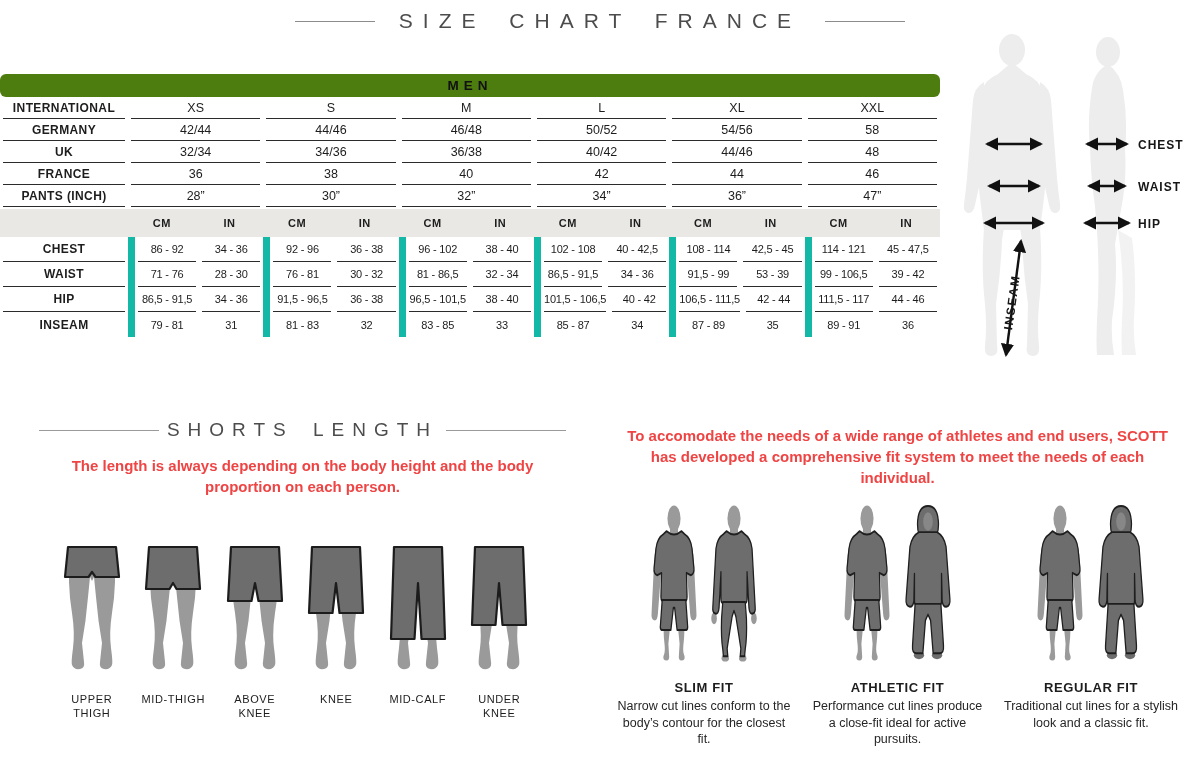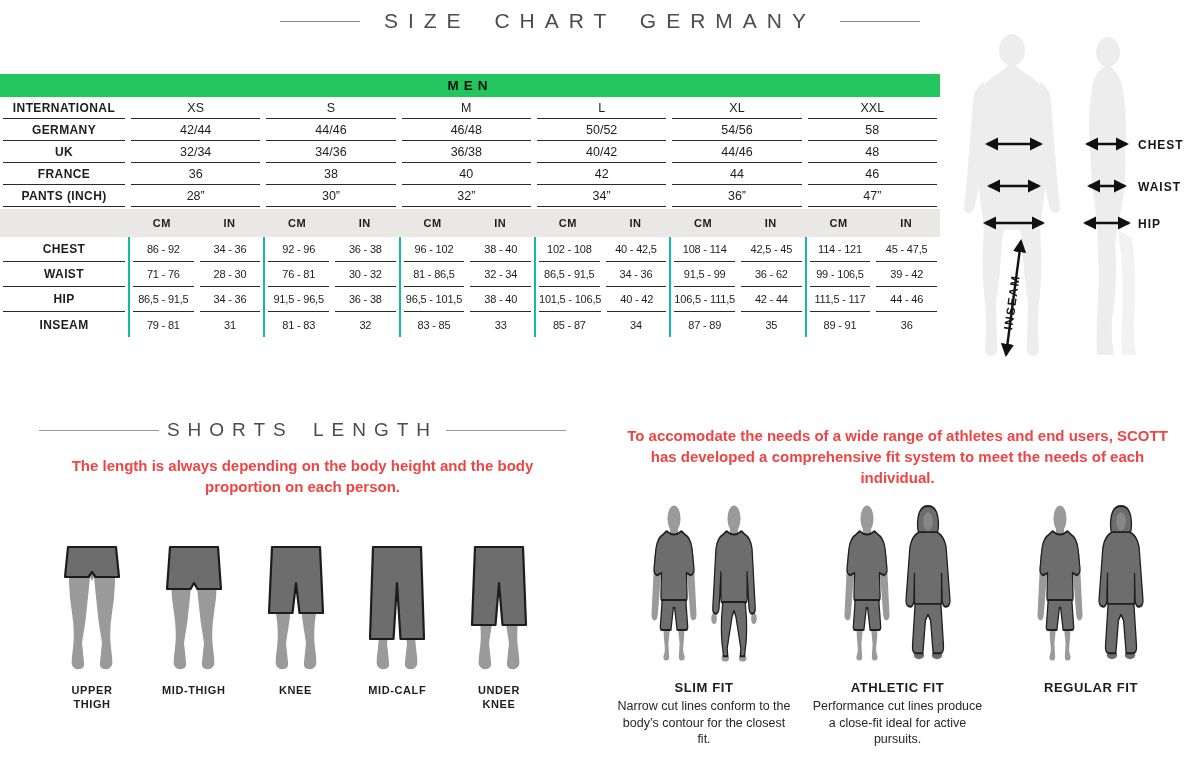--- a/index.html
+++ b/index.html
@@ -9,66 +9,66 @@
     -webkit-font-smoothing:antialiased;
   }
   
   .page-header{position:absolute;top:4px;left:0;right:0;height:34px;
     display:flex;align-items:center;justify-content:center;gap:24px;}
   .hdash{width:80px;height:1px;background:#8c8c8c;}
   .page-title{font-size:21px;font-weight:400;color:#4c4c4c;letter-spacing:10px;word-spacing:8px;white-space:nowrap;}
 
   
   .size-table{position:absolute;left:0;top:74px;width:940px;}
-  .men-band{height:23px;background:#22c55e;display:flex;align-items:center;justify-content:center;
-    font-size:13.5px;font-weight:bold;letter-spacing:5px;color:#111;}
+  .men-band{height:23px;background:#4d7c0f;display:flex;align-items:center;justify-content:center;
+    font-size:13.5px;font-weight:bold;letter-spacing:5px;color:#111;border-radius:6px;}
   .trow{display:grid;grid-template-columns:128px repeat(6,1fr);}
   .cell{text-align:center;display:flex;align-items:center;justify-content:center;white-space:nowrap;}
   .size-rows .trow{height:22px;}
   .size-rows .cell{border-bottom:1px solid #2b2b2b;margin:0 3px;}
   .label-cell{font-weight:bold;font-size:12px;letter-spacing:.4px;}
   .value-cell{font-size:12.5px;}
   .unit-band{margin-top:2px;height:28px;background:#e9e8e5;display:grid;grid-template-columns:128px repeat(12,1fr);}
   .ucell{display:flex;align-items:center;justify-content:center;font-weight:bold;font-size:11px;letter-spacing:.5px;}
   .measure-rows .trow{height:25px;}
-  .mgroup{display:grid;grid-template-columns:1fr 1fr;border-left:2px solid #14b8a6;}
+  .mgroup{display:grid;grid-template-columns:1fr 1fr;border-left:7px solid #14b8a6;}
   .measure-rows .cell{border-bottom:1px solid #2b2b2b;margin:0 3px;}
   .measure-rows .trow.last .cell{border-bottom:none;}
   .mcell{font-size:11px;letter-spacing:-0.2px;}
 
   
   .diagram{position:absolute;left:950px;top:28px;width:250px;height:338px;}
   .diagram text{font-family:"Liberation Sans",sans-serif;font-weight:bold;fill:#161616;}
 
   
   .section-header{display:flex;align-items:center;justify-content:center;gap:8px;height:30px;}
   .sdash{width:120px;height:1px;background:#9a9a9a;}
   .section-title{font-size:19px;font-weight:400;color:#4c4c4c;letter-spacing:8px;word-spacing:6px;white-space:nowrap;}
   .section-desc{font-size:15px;font-weight:bold;color:#ef4444;text-align:center;line-height:1.4;margin:10px auto 0;}
 
   .shorts-section{position:absolute;left:15px;top:415px;width:575px;}
   .shorts-section .section-desc{width:480px;}
   .shorts-figures{margin-top:24px;display:flex;justify-content:space-between;padding:0 50px 0 36px;}
   .shorts-item{width:82px;display:flex;flex-direction:column;align-items:center;}
-  .shorts-label{margin-top:12px;font-size:11px;font-weight:bold;letter-spacing:.6px;text-align:center;line-height:1.3;width:72px;}
+  .shorts-label{margin-top:21px;font-size:11px;font-weight:normal;letter-spacing:.6px;text-align:center;line-height:1.3;width:72px;}
 
   .fit-section{position:absolute;left:605px;top:415px;width:585px;}
   .fit-section .section-desc{width:560px;}
   .fit-figures{margin-top:16px;display:flex;justify-content:space-between;padding:0 6px;}
   .fit-item{width:186px;display:flex;flex-direction:column;align-items:center;}
   .fit-pair{display:flex;gap:4px;height:162px;}
   .fit-name{margin-top:14px;font-size:13px;font-weight:bold;letter-spacing:.6px;}
   .fit-desc{margin-top:3px;font-size:12.5px;color:#262626;text-align:center;line-height:1.32;width:178px;}
 </style>
 </head>
 <body>
 
 <div class="page-header">
   <div class="hdash"></div>
-  <div class="page-title">SIZE CHART GERMANY</div>
+  <div class="page-title">SIZE CHART FRANCE</div>
   <div class="hdash"></div>
 </div>
 
 <div class="size-table">
   <div class="men-band">
     <span>MEN</span>
   </div>
   <div class="size-rows" id="sizeRows">
       <div class="trow">
         <div class="cell label-cell">INTERNATIONAL</div>
@@ -172,21 +172,21 @@
         <div class="mgroup">
           <div class="cell mcell">81 - 86,5</div>
           <div class="cell mcell">32 - 34</div>
         </div>
         <div class="mgroup">
           <div class="cell mcell">86,5 - 91,5</div>
           <div class="cell mcell">34 - 36</div>
         </div>
         <div class="mgroup">
           <div class="cell mcell">91,5 - 99</div>
-          <div class="cell mcell">36 - 62</div>
+          <div class="cell mcell">53 - 39</div>
         </div>
         <div class="mgroup">
           <div class="cell mcell">99 - 106,5</div>
           <div class="cell mcell">39 - 42</div>
         </div>
       </div>
       <div class="trow">
         <div class="cell label-cell">HIP</div>
         <div class="mgroup">
           <div class="cell mcell">86,5 - 91,5</div>
@@ -298,20 +298,27 @@
       <div class="shorts-item">
         <svg viewBox="0 0 80 150" width="80" height="150">
     <path d="M18 28 Q15 62 20 92 Q23 112 21 127 Q19 142 20 144 Q22 149 28 148 Q33 147 32 141 L30 122 Q34 100 36 76 L38 56 L40 60 L42 56 L44 76 Q46 100 50 122 L48 141 Q47 147 52 148 Q58 149 60 144 Q61 142 59 127 Q57 112 60 92 Q65 62 62 28 Z" fill="#9a9a9a"></path>
     <path d="M16 26 L64 26 L67 68 L43.5 68 L40 62 L36.5 68 L13 68 Z" fill="#6d6d6d" stroke="#1c1c1c" stroke-width="2.2" stroke-linejoin="round"></path>
   </svg>
         <div class="shorts-label">MID-THIGH</div>
       </div>
       <div class="shorts-item">
         <svg viewBox="0 0 80 150" width="80" height="150">
     <path d="M18 28 Q15 62 20 92 Q23 112 21 127 Q19 142 20 144 Q22 149 28 148 Q33 147 32 141 L30 122 Q34 100 36 76 L38 56 L40 60 L42 56 L44 76 Q46 100 50 122 L48 141 Q47 147 52 148 Q58 149 60 144 Q61 142 59 127 Q57 112 60 92 Q65 62 62 28 Z" fill="#9a9a9a"></path>
+    <path d="M16 26 L64 26 L67 80 L43.5 80 L40 62 L36.5 80 L13 80 Z" fill="#6d6d6d" stroke="#1c1c1c" stroke-width="2.2" stroke-linejoin="round"></path>
+  </svg>
+        <div class="shorts-label">ABOVE KNEE</div>
+      </div>
+      <div class="shorts-item">
+        <svg viewBox="0 0 80 150" width="80" height="150">
+    <path d="M18 28 Q15 62 20 92 Q23 112 21 127 Q19 142 20 144 Q22 149 28 148 Q33 147 32 141 L30 122 Q34 100 36 76 L38 56 L40 60 L42 56 L44 76 Q46 100 50 122 L48 141 Q47 147 52 148 Q58 149 60 144 Q61 142 59 127 Q57 112 60 92 Q65 62 62 28 Z" fill="#9a9a9a"></path>
     <path d="M16 26 L64 26 L67 92 L43.5 92 L40 62 L36.5 92 L13 92 Z" fill="#6d6d6d" stroke="#1c1c1c" stroke-width="2.2" stroke-linejoin="round"></path>
   </svg>
         <div class="shorts-label">KNEE</div>
       </div>
       <div class="shorts-item">
         <svg viewBox="0 0 80 150" width="80" height="150">
     <path d="M18 28 Q15 62 20 92 Q23 112 21 127 Q19 142 20 144 Q22 149 28 148 Q33 147 32 141 L30 122 Q34 100 36 76 L38 56 L40 60 L42 56 L44 76 Q46 100 50 122 L48 141 Q47 147 52 148 Q58 149 60 144 Q61 142 59 127 Q57 112 60 92 Q65 62 62 28 Z" fill="#9a9a9a"></path>
     <path d="M16 26 L64 26 L67 118 L43.5 118 L40 62 L36.5 118 L13 118 Z" fill="#6d6d6d" stroke="#1c1c1c" stroke-width="2.2" stroke-linejoin="round"></path>
   </svg>
         <div class="shorts-label">MID-CALF</div>
@@ -394,15 +401,16 @@
           <svg viewBox="0 0 90 165" width="58" height="160" preserveAspectRatio="none">
     <ellipse cx="31" cy="156" rx="8" ry="4" fill="#6d6d6d"></ellipse>
     <ellipse cx="59" cy="156" rx="8" ry="4" fill="#6d6d6d"></ellipse>
     <path d="M45 2 Q31 2 29 17 Q28 26 31 31 L59 31 Q62 26 61 17 Q59 2 45 2 Z" fill="#6d6d6d" stroke="#1f1f1f" stroke-width="2" stroke-linejoin="round"></path>
     <ellipse cx="45" cy="18" rx="7.5" ry="9.5" fill="#878787"></ellipse>
     <path d="M31 29 L59 29 Q70 33 73 44 L79 98 Q80 105 73 106 Q68 106 67 100 L66 72 L66 100 Q66 105 60 105 L30 105 Q24 105 24 100 L24 72 L23 100 Q22 106 17 106 Q10 105 11 98 L17 44 Q20 33 31 29 Z" fill="#6d6d6d" stroke="#1f1f1f" stroke-width="2" stroke-linejoin="round"></path>
     <path d="M25 103 L65 103 L69 146 Q70 154 63 154 L53 154 L49 120 L45 114 L41 120 L37 154 L27 154 Q20 154 21 146 Z" fill="#6d6d6d" stroke="#1f1f1f" stroke-width="2" stroke-linejoin="round"></path>
   </svg>
         </div>
         <div class="fit-name">REGULAR FIT</div>
+        <div class="fit-desc">Traditional cut lines for a stylish look and a classic fit.</div>
       </div>
     </div>
 </div>
 
 </body></html>

